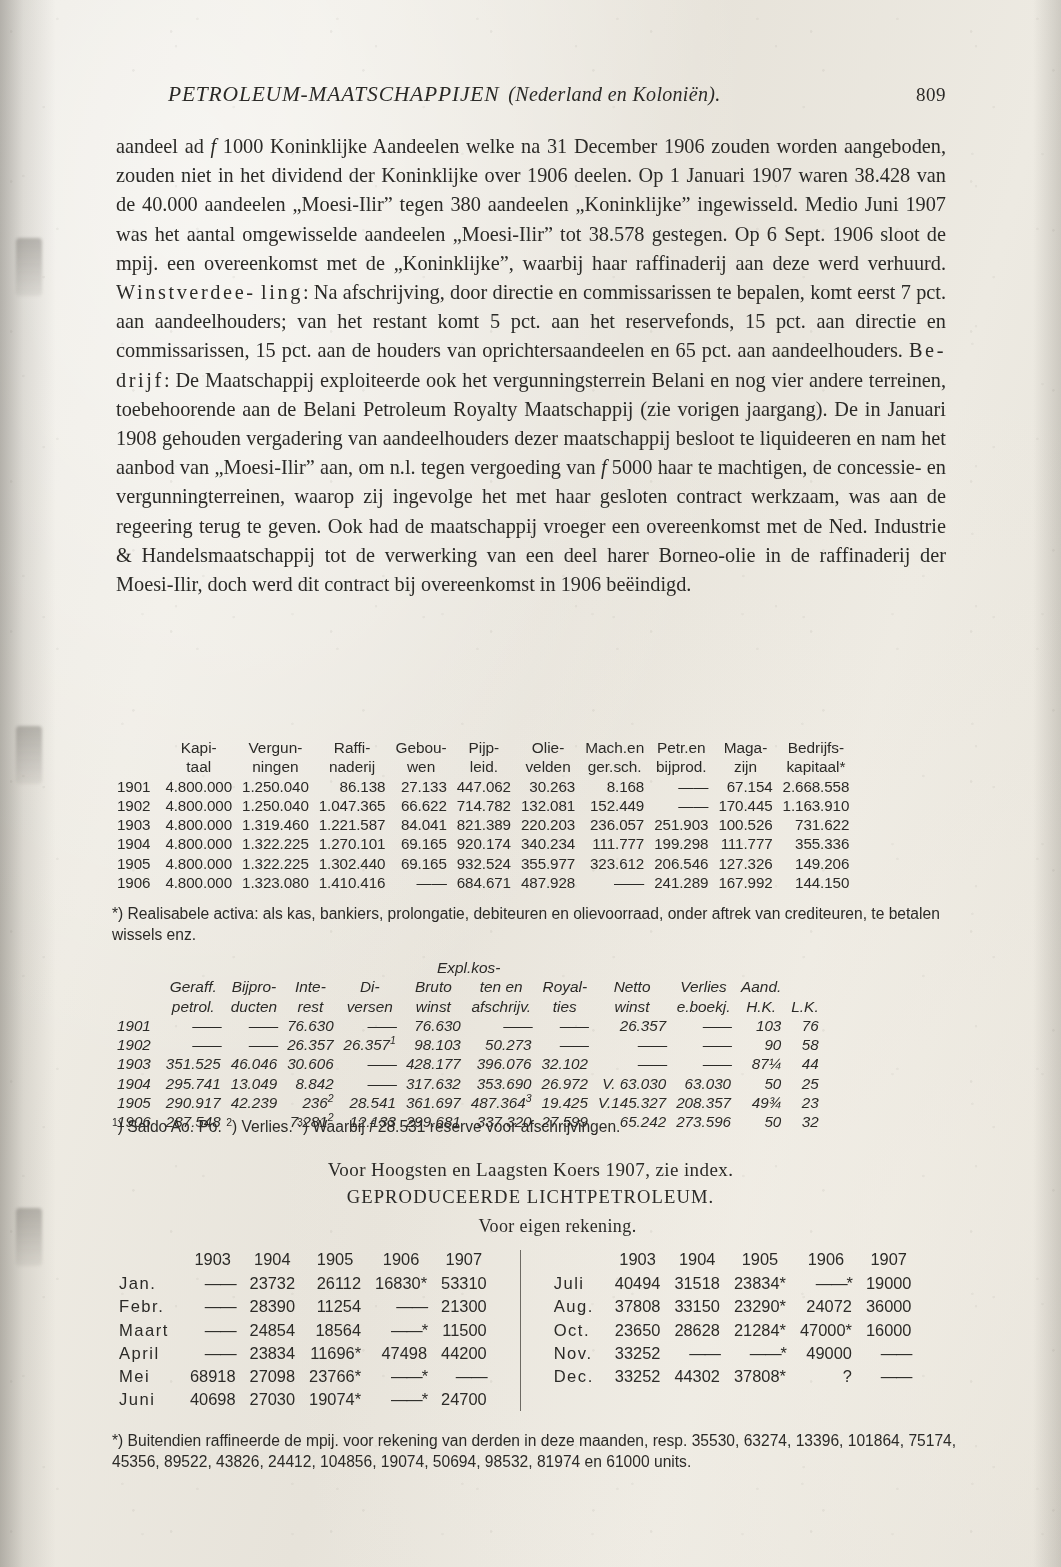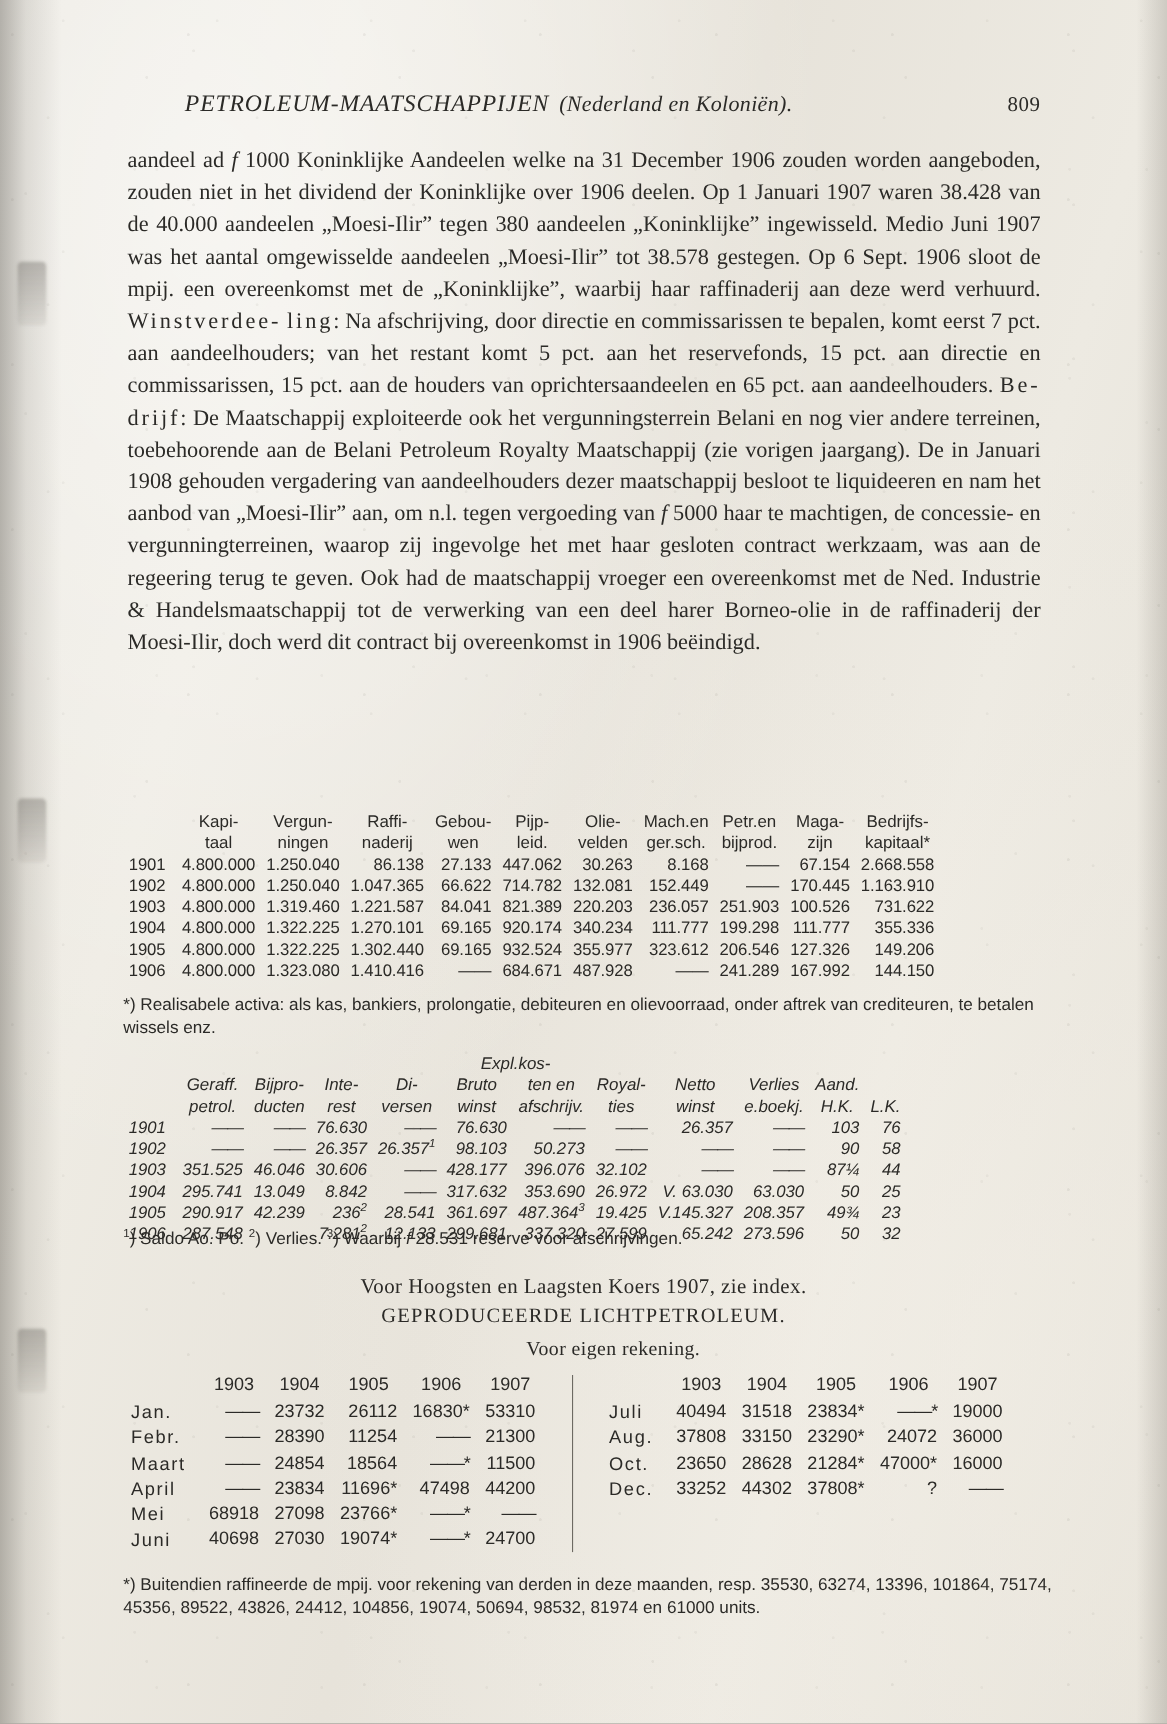--- a/index.html
+++ b/index.html
@@ -609,20 +609,28 @@
             </tr>
             <tr>
               <td class="mon">Oct.</td>
               <td>23650</td>
               <td>28628</td>
               <td>21284*</td>
               <td>47000*</td>
               <td>16000</td>
             </tr>
             <tr>
+              <td class="mon">Nov.</td>
+              <td>33252</td>
+              <td class="em-dash">——</td>
+              <td class="em-dash">——*</td>
+              <td>49000</td>
+              <td class="em-dash">——</td>
+            </tr>
+            <tr>
               <td class="mon">Dec.</td>
               <td>33252</td>
               <td>44302</td>
               <td>37808*</td>
               <td>?</td>
               <td class="em-dash">——</td>
             </tr>
           </tbody>
       </table>
     </div>

